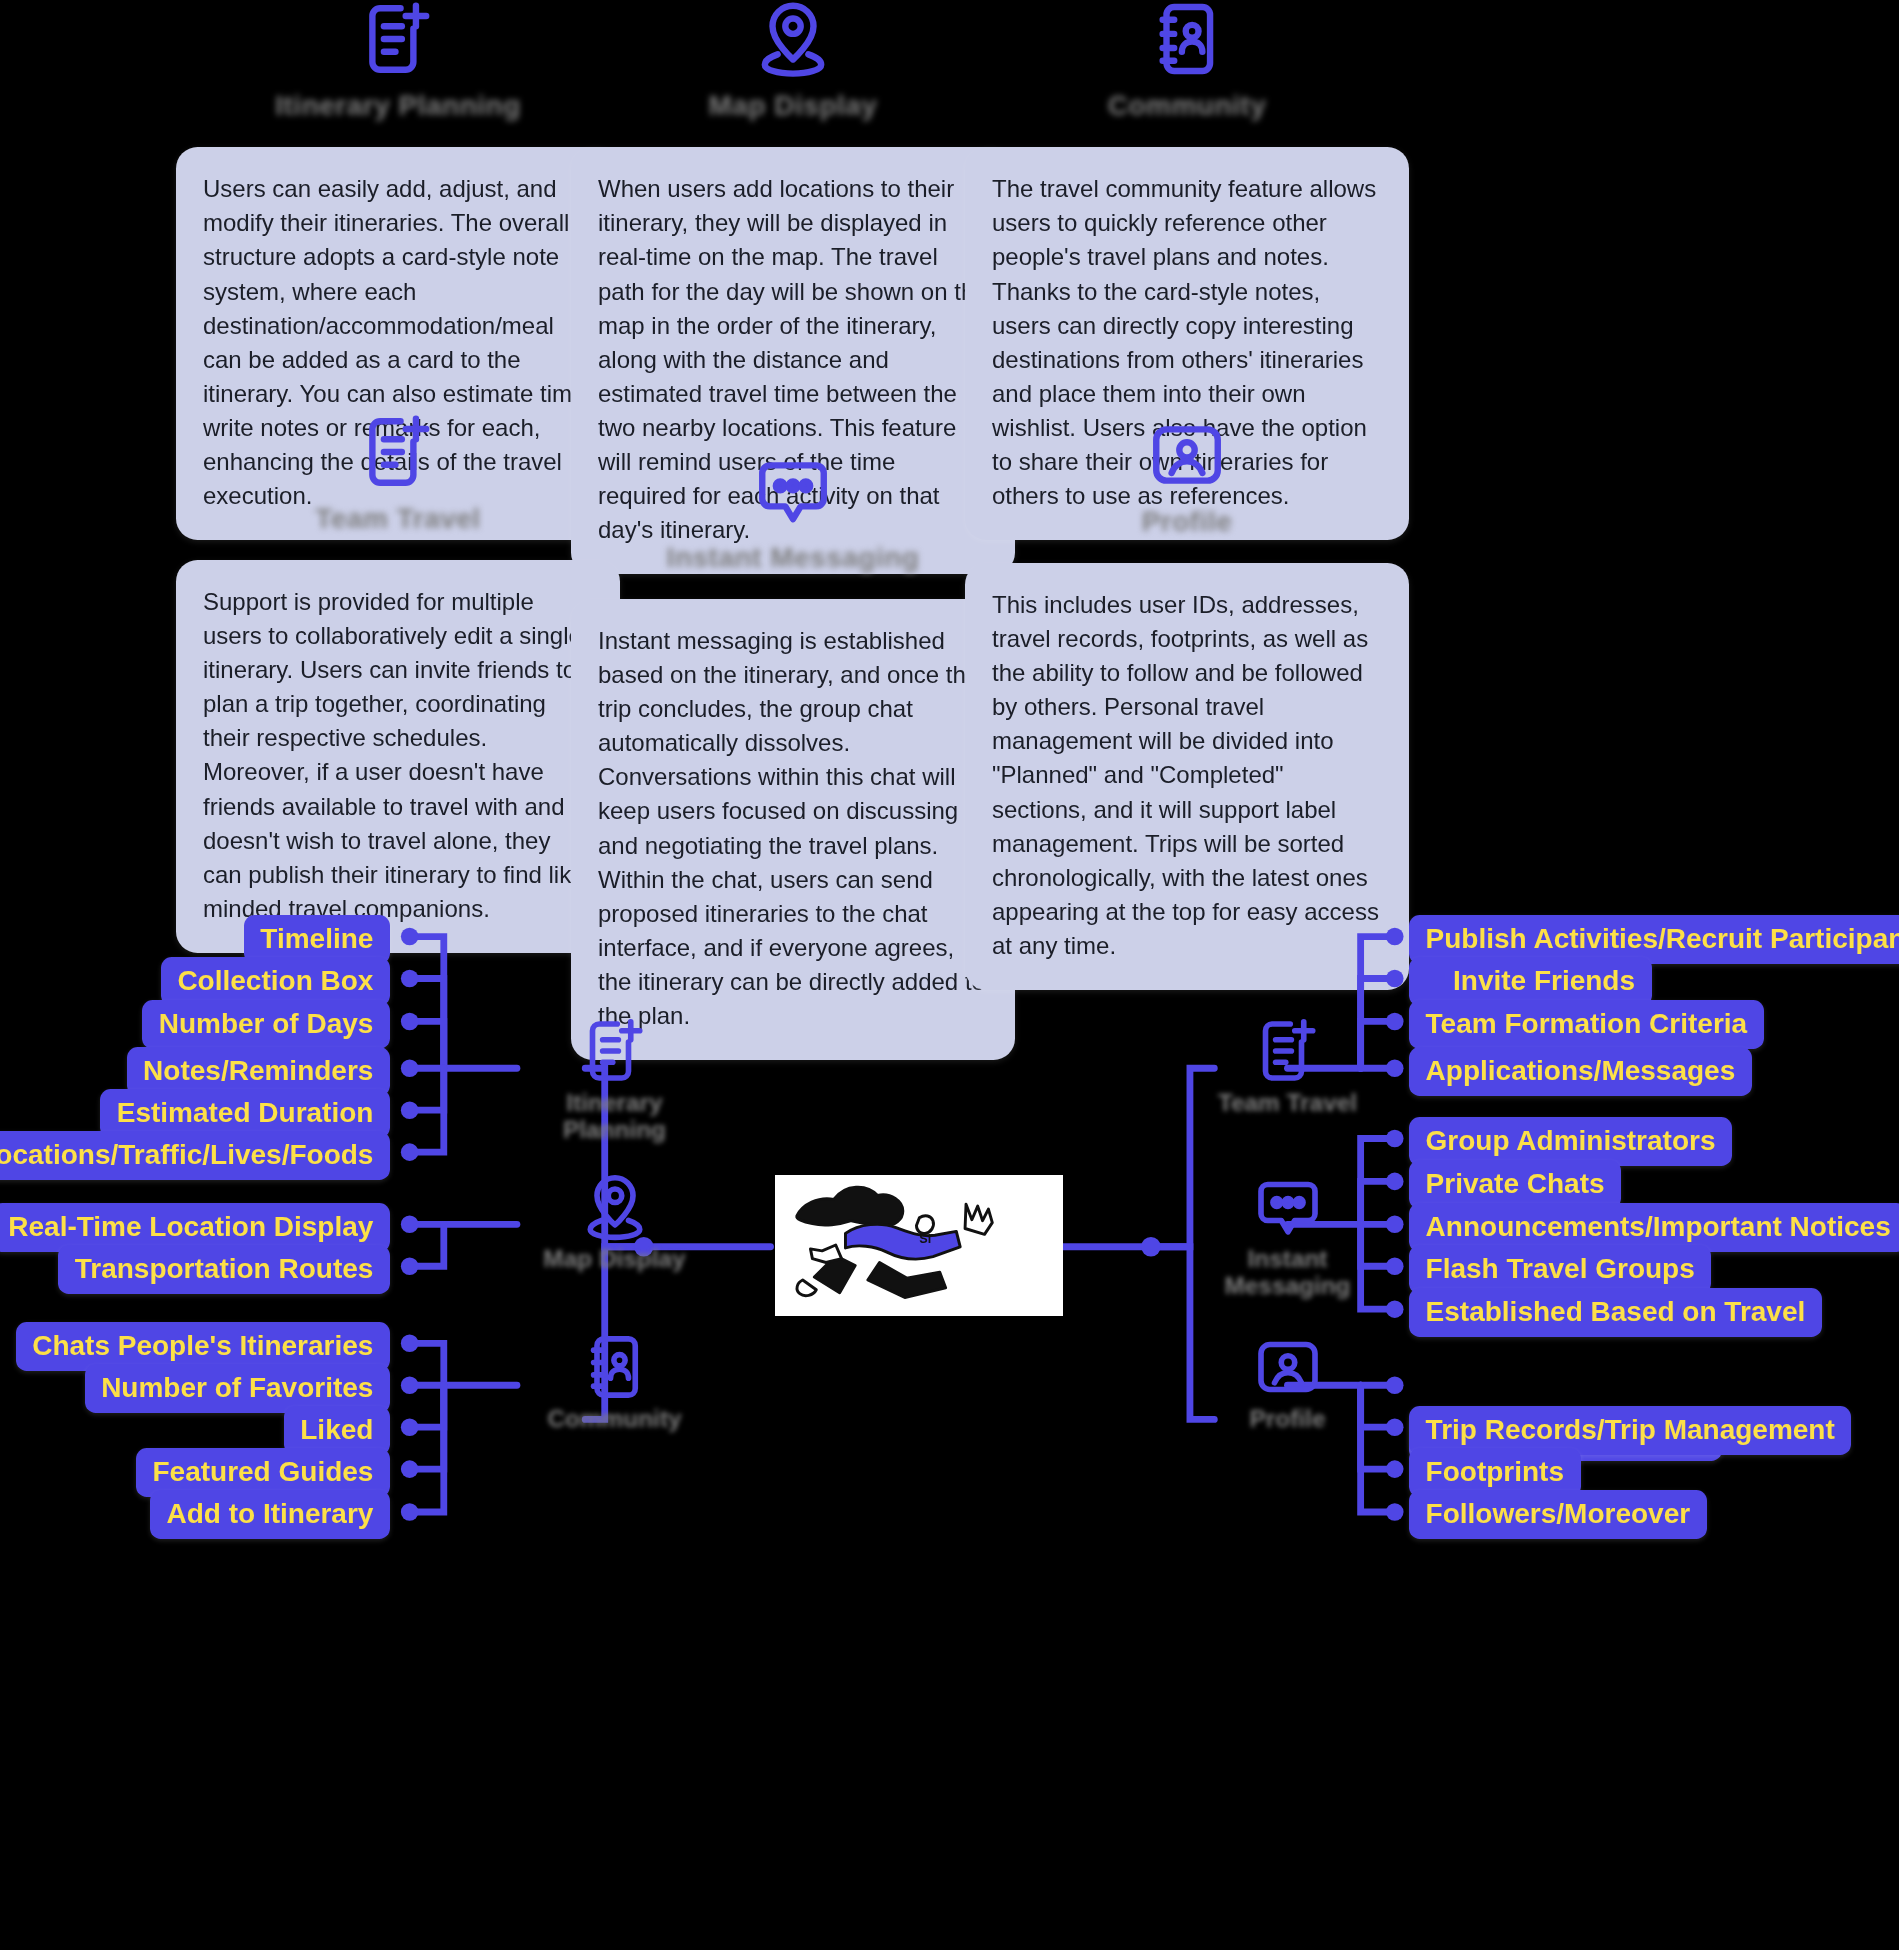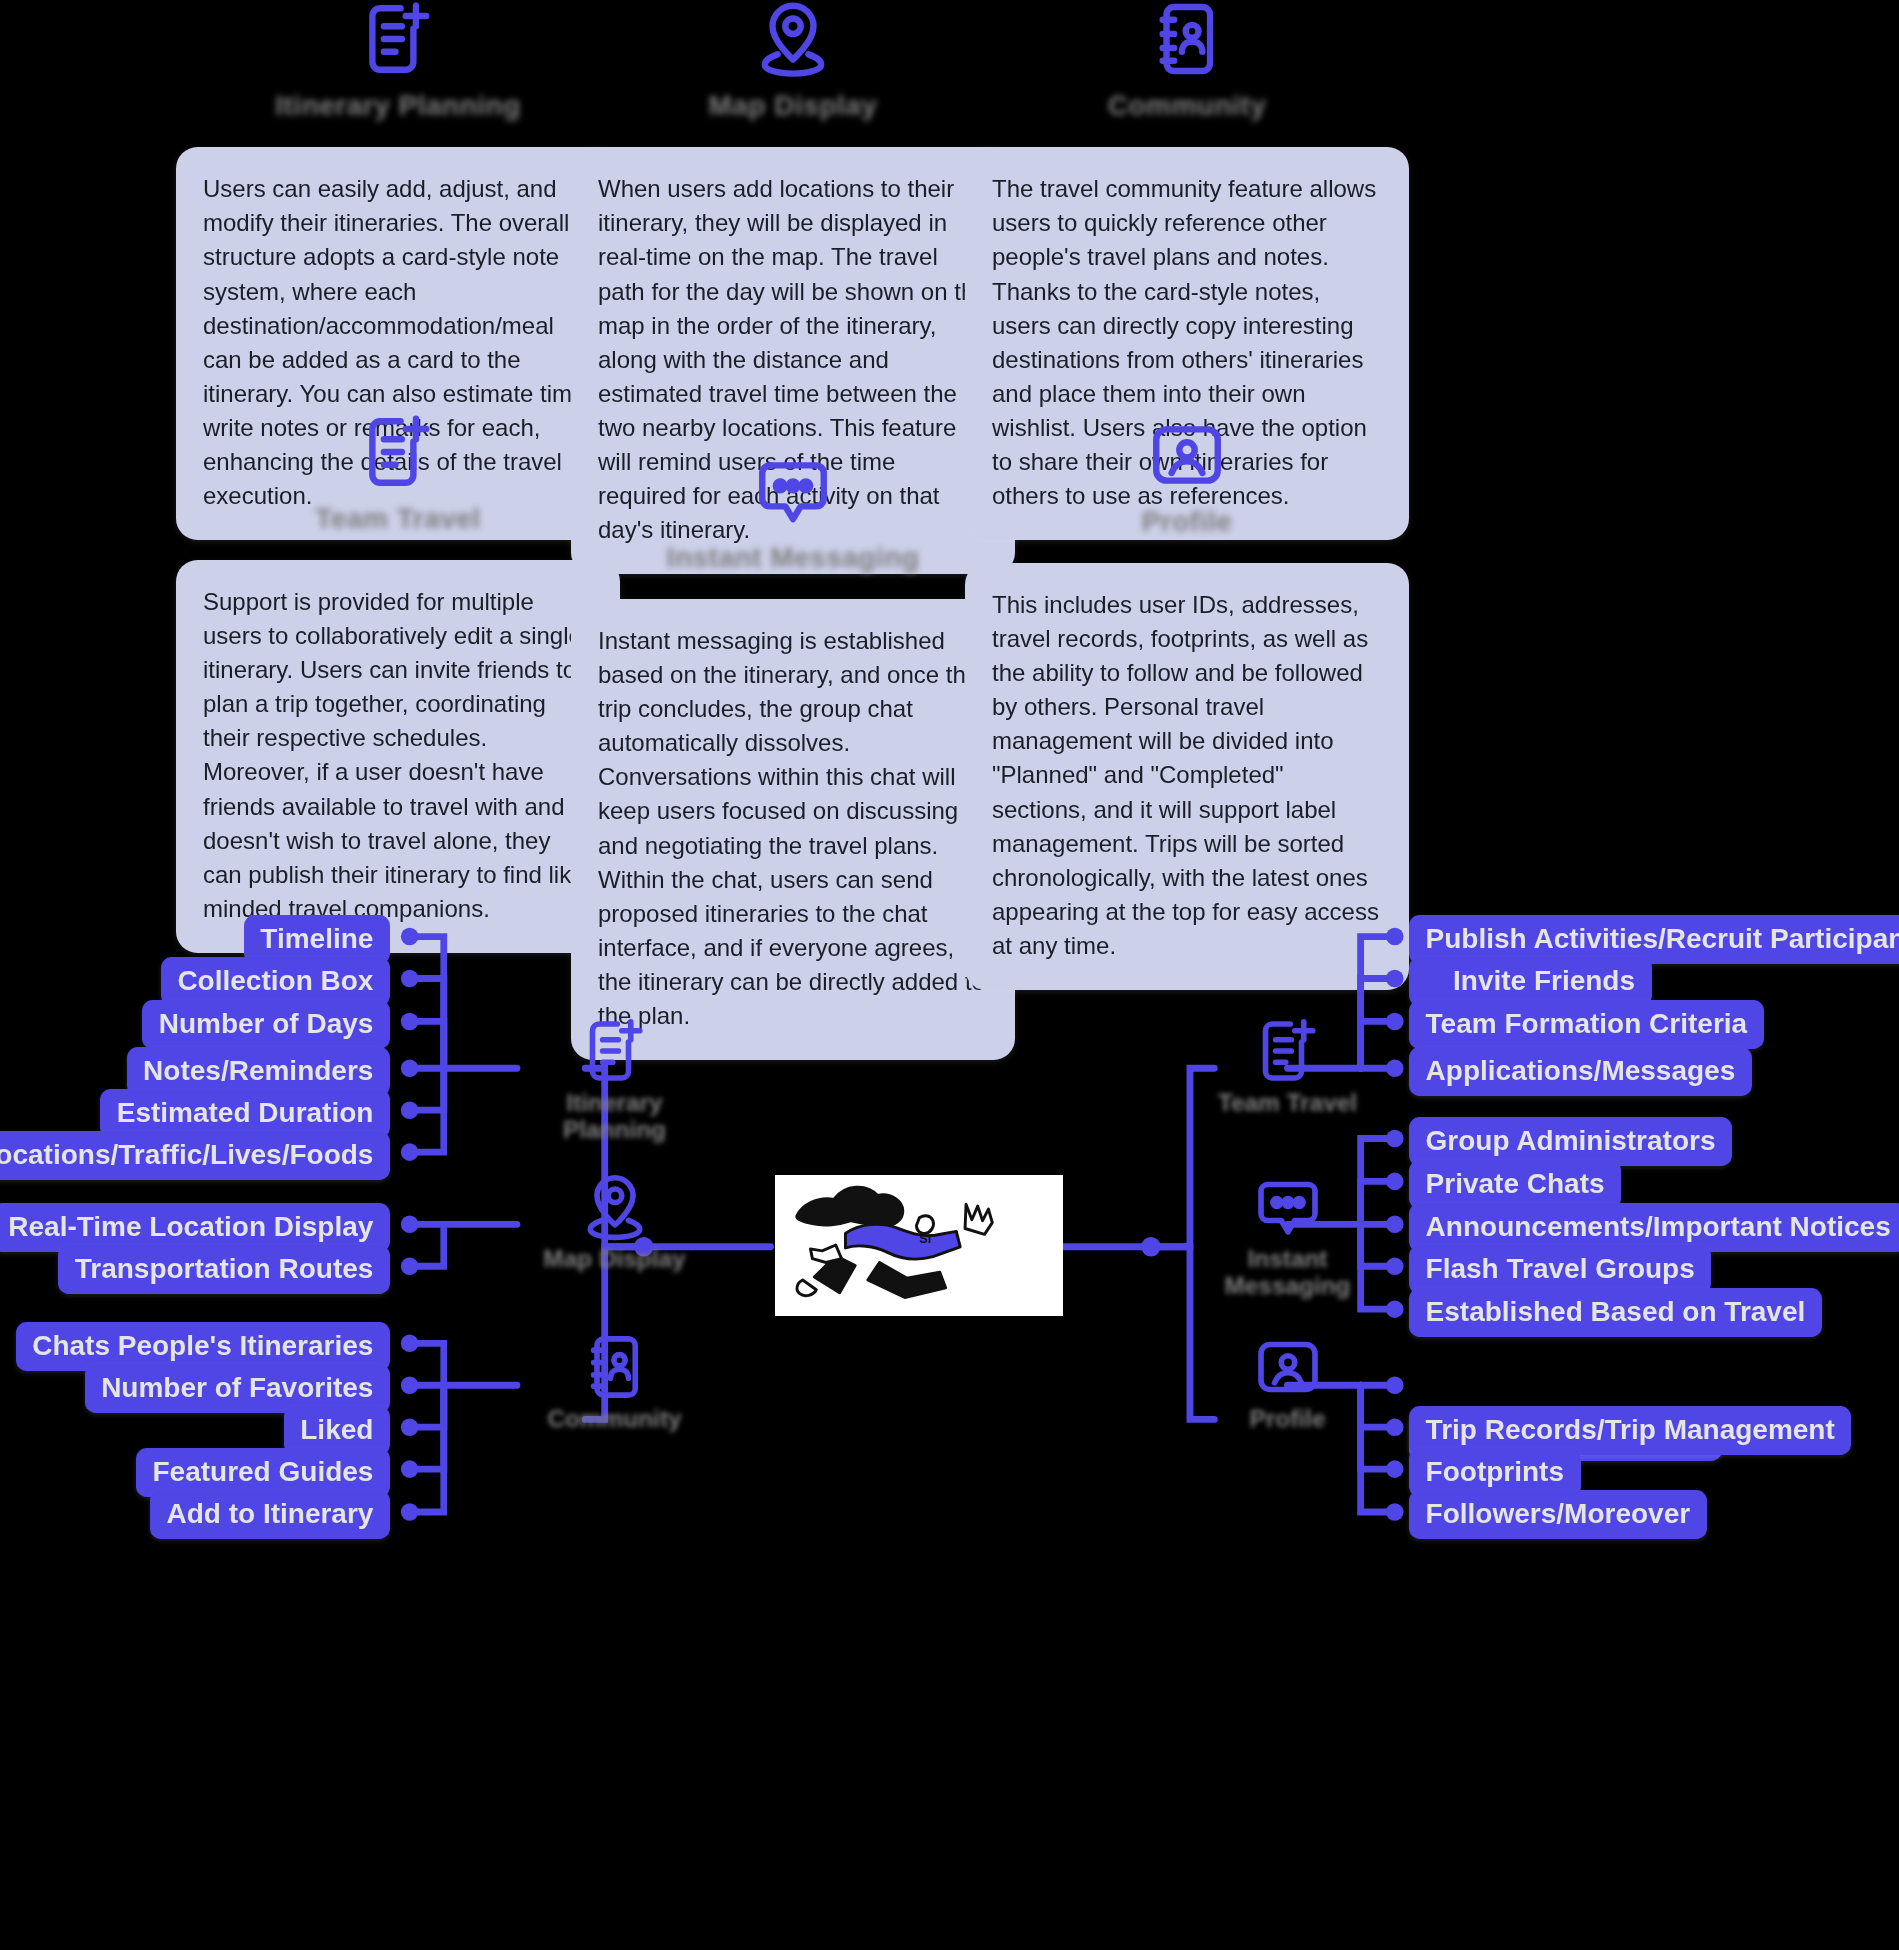--- a/index.html
+++ b/index.html
@@ -48,21 +48,21 @@
   }
   .feat-card p { margin: 0; }
 
   
   #mindmap { position: absolute; left: 0; top: 878px; width: 1900px; height: 1073px; }
   #mm-lines { position: absolute; left: 0; top: 0; width: 1900px; height: 1073px; }
 
   .pill {
     position: absolute;
     background: #4f46e5;
-    color: #e5e5e5;
+    color: #fde047;
     font-size: 28px;
     font-weight: 700;
     border-radius: 10.7px;
     padding: 6.8px 16.6px 8.8px 16.6px;
     white-space: nowrap;
     line-height: 1.2;
     box-shadow: 0 2px 4.9px rgba(255,255,255,.12);
   }
   .pill.right { left: 0; }
   .pill.left  { right: 0; }

